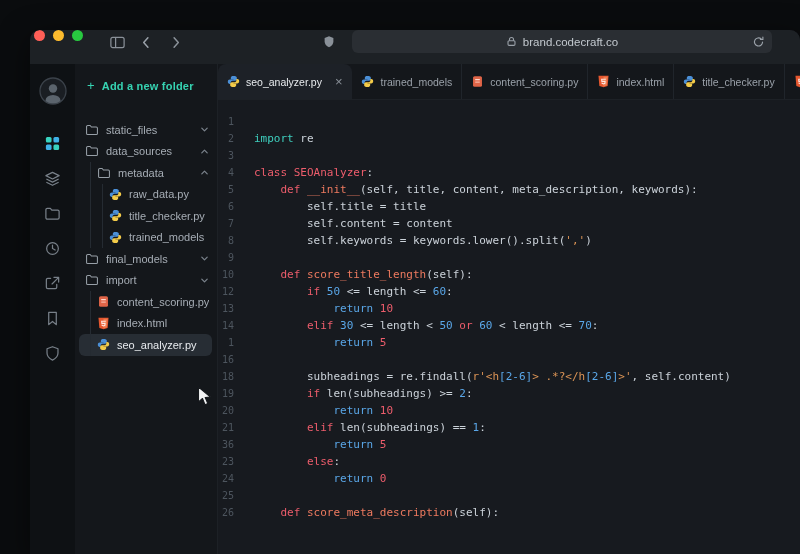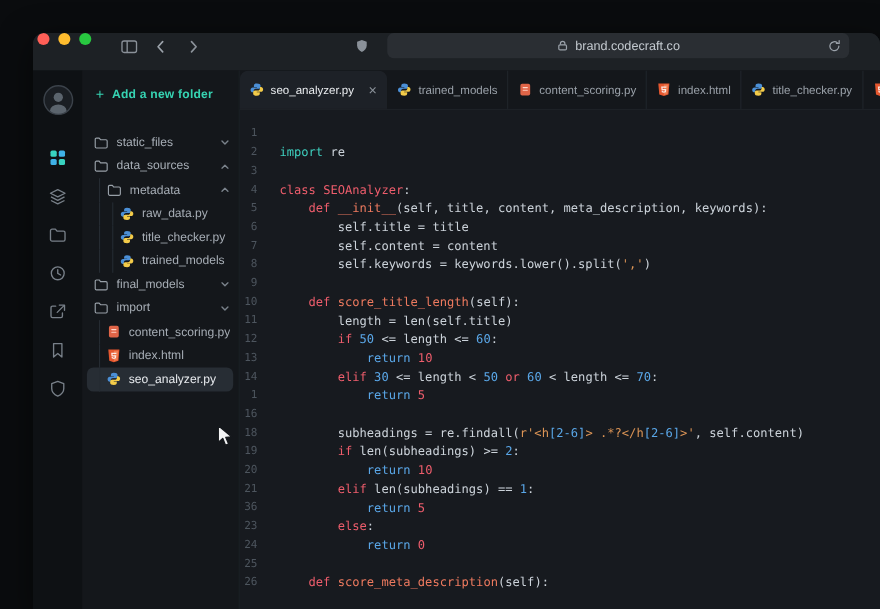--- a/index.html
+++ b/index.html
@@ -408,24 +408,20 @@
             </div>
             <div class="code-row">
               <span class="ln">9</span>
               <span class="code-text"></span>
             </div>
             <div class="code-row">
               <span class="ln">10</span>
               <span class="code-text"><span class="tok" style="color: rgb(204, 211, 218);">    </span><span class="tok" style="color: rgb(238, 93, 108);">def</span><span class="tok" style="color: rgb(204, 211, 218);"> </span><span class="tok" style="color: rgb(238, 122, 95);">score_title_length</span><span class="tok" style="color: rgb(204, 211, 218);">(self):</span></span>
             </div>
             <div class="code-row">
-              <span class="ln">11</span>
-              <span class="code-text"><span class="tok" style="color: rgb(204, 211, 218);">        length = len(self.title)</span></span>
-            </div>
-            <div class="code-row">
               <span class="ln">12</span>
               <span class="code-text"><span class="tok" style="color: rgb(204, 211, 218);">        </span><span class="tok" style="color: rgb(238, 93, 108);">if</span><span class="tok" style="color: rgb(204, 211, 218);"> </span><span class="tok" style="color: rgb(90, 167, 232);">50</span><span class="tok" style="color: rgb(204, 211, 218);"> &lt;= length &lt;= </span><span class="tok" style="color: rgb(90, 167, 232);">60</span><span class="tok" style="color: rgb(204, 211, 218);">:</span></span>
             </div>
             <div class="code-row">
               <span class="ln">13</span>
               <span class="code-text"><span class="tok" style="color: rgb(204, 211, 218);">            </span><span class="tok" style="color: rgb(90, 167, 232);">return</span><span class="tok" style="color: rgb(204, 211, 218);"> </span><span class="tok" style="color: rgb(238, 93, 108);">10</span></span>
             </div>
             <div class="code-row">
               <span class="ln">14</span>
               <span class="code-text"><span class="tok" style="color: rgb(204, 211, 218);">        </span><span class="tok" style="color: rgb(238, 93, 108);">elif</span><span class="tok" style="color: rgb(204, 211, 218);"> </span><span class="tok" style="color: rgb(90, 167, 232);">30</span><span class="tok" style="color: rgb(204, 211, 218);"> &lt;= length &lt; </span><span class="tok" style="color: rgb(90, 167, 232);">50</span><span class="tok" style="color: rgb(204, 211, 218);"> </span><span class="tok" style="color: rgb(238, 93, 108);">or</span><span class="tok" style="color: rgb(204, 211, 218);"> </span><span class="tok" style="color: rgb(90, 167, 232);">60</span><span class="tok" style="color: rgb(204, 211, 218);"> &lt; length &lt;= </span><span class="tok" style="color: rgb(90, 167, 232);">70</span><span class="tok" style="color: rgb(204, 211, 218);">:</span></span>

